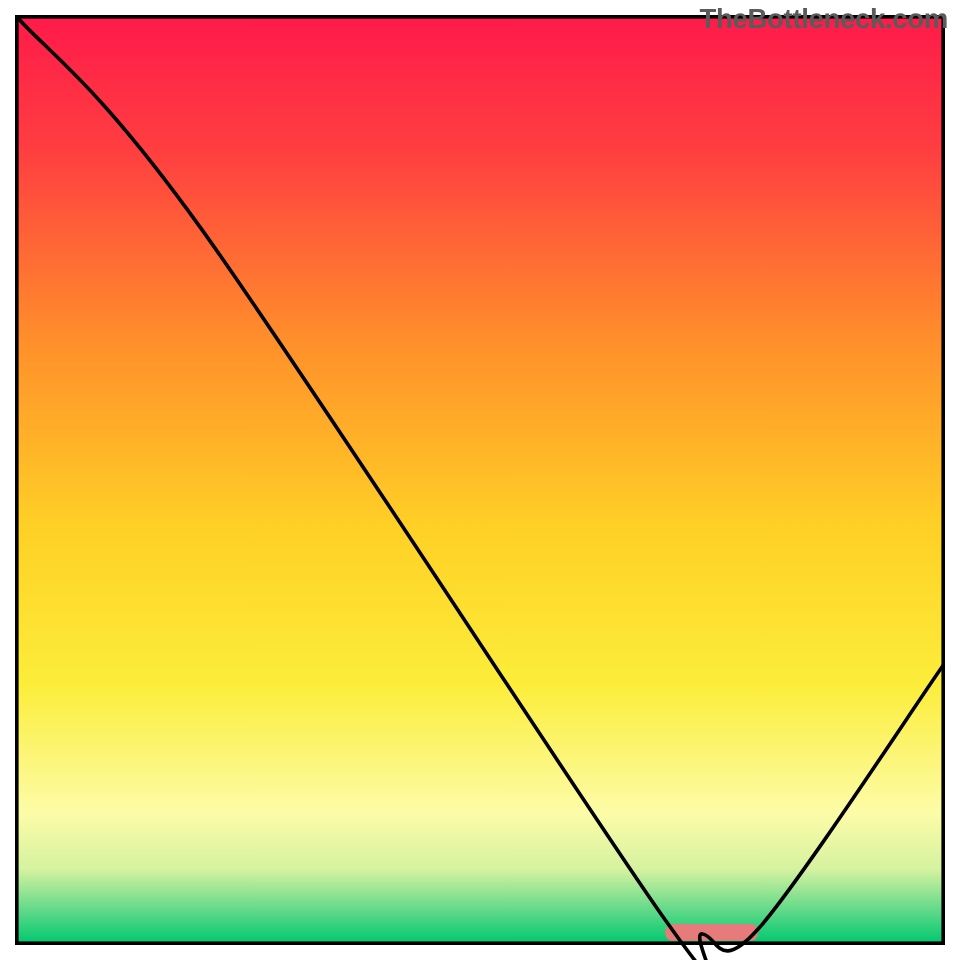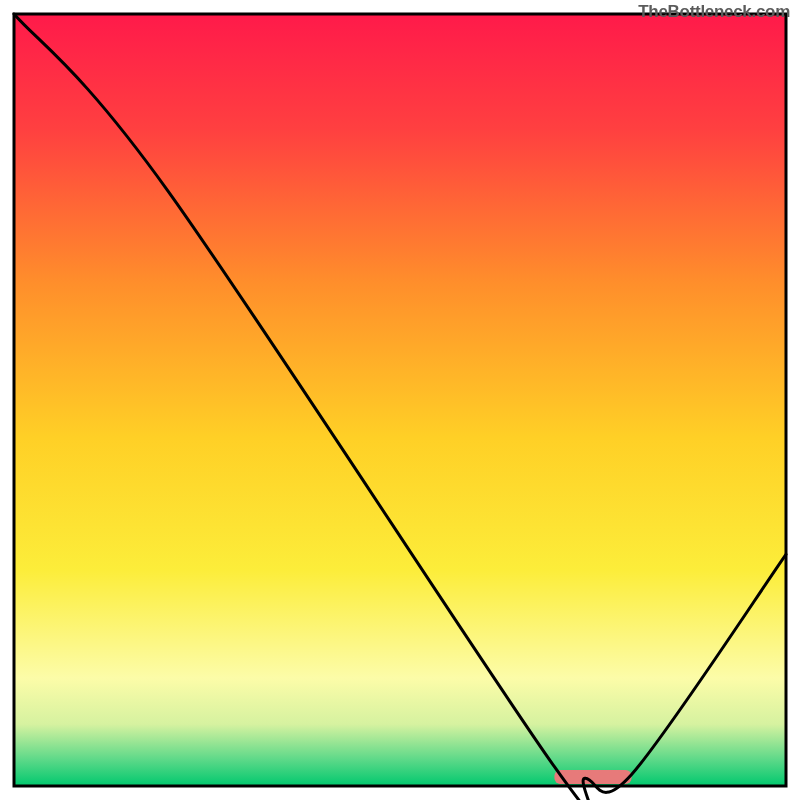--- a/index.html
+++ b/index.html
@@ -15,21 +15,21 @@
     position: relative;
     width: 800px;
     height: 800px;
   }
   .watermark {
     position: absolute;
     top: 2px;
     right: 10px;
     color: #5b5b5b;
     font-weight: bold;
-    font-size: 17px;
+    font-size: 23px;
     z-index: 10;
     letter-spacing: -0.3px;
   }
   svg {
     display: block;
   }
 </style>
 </head>
 <body>
 

